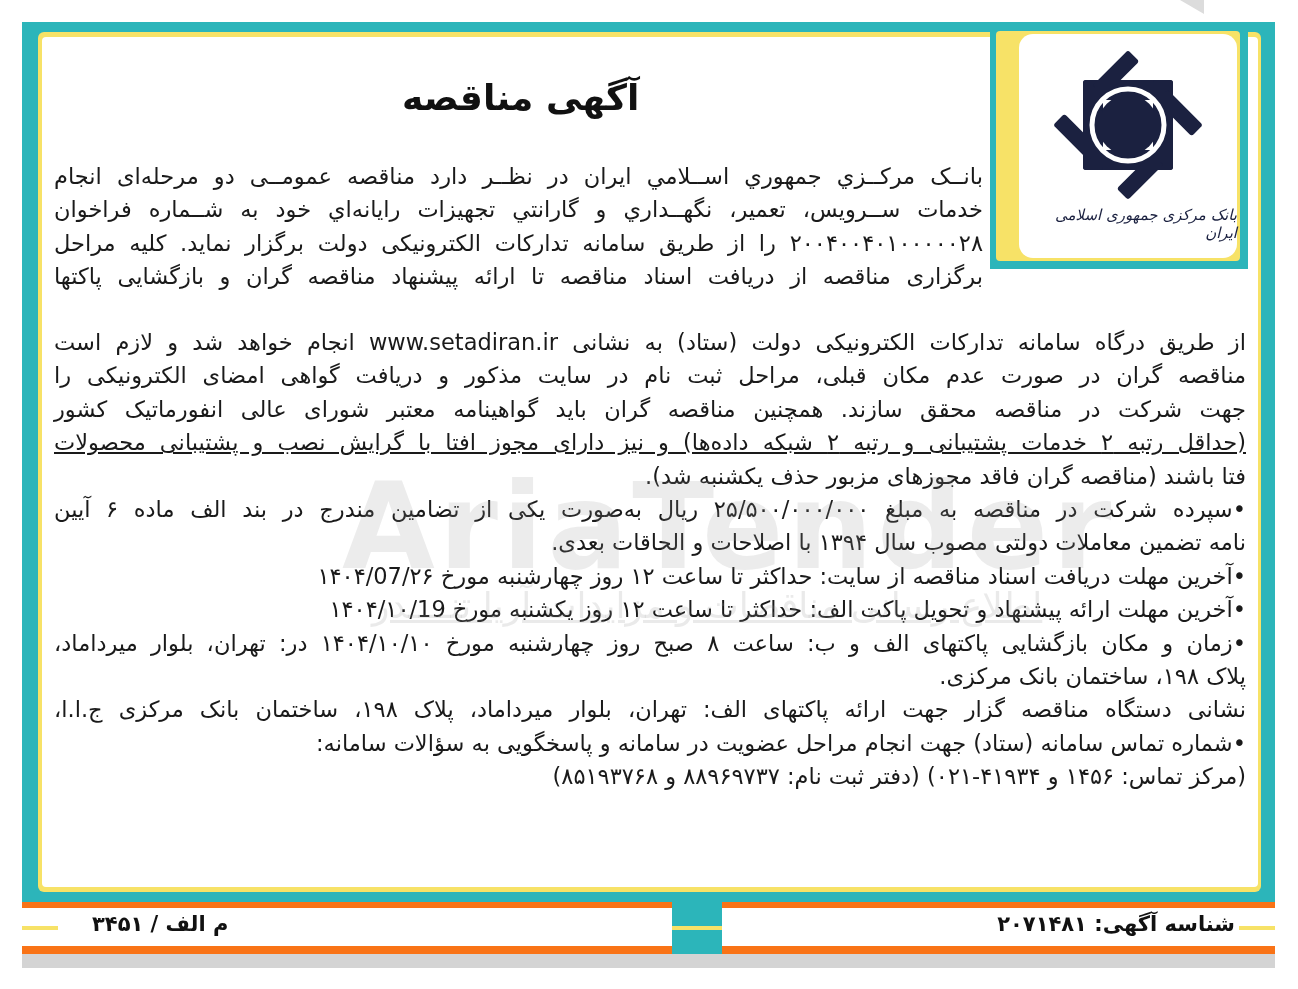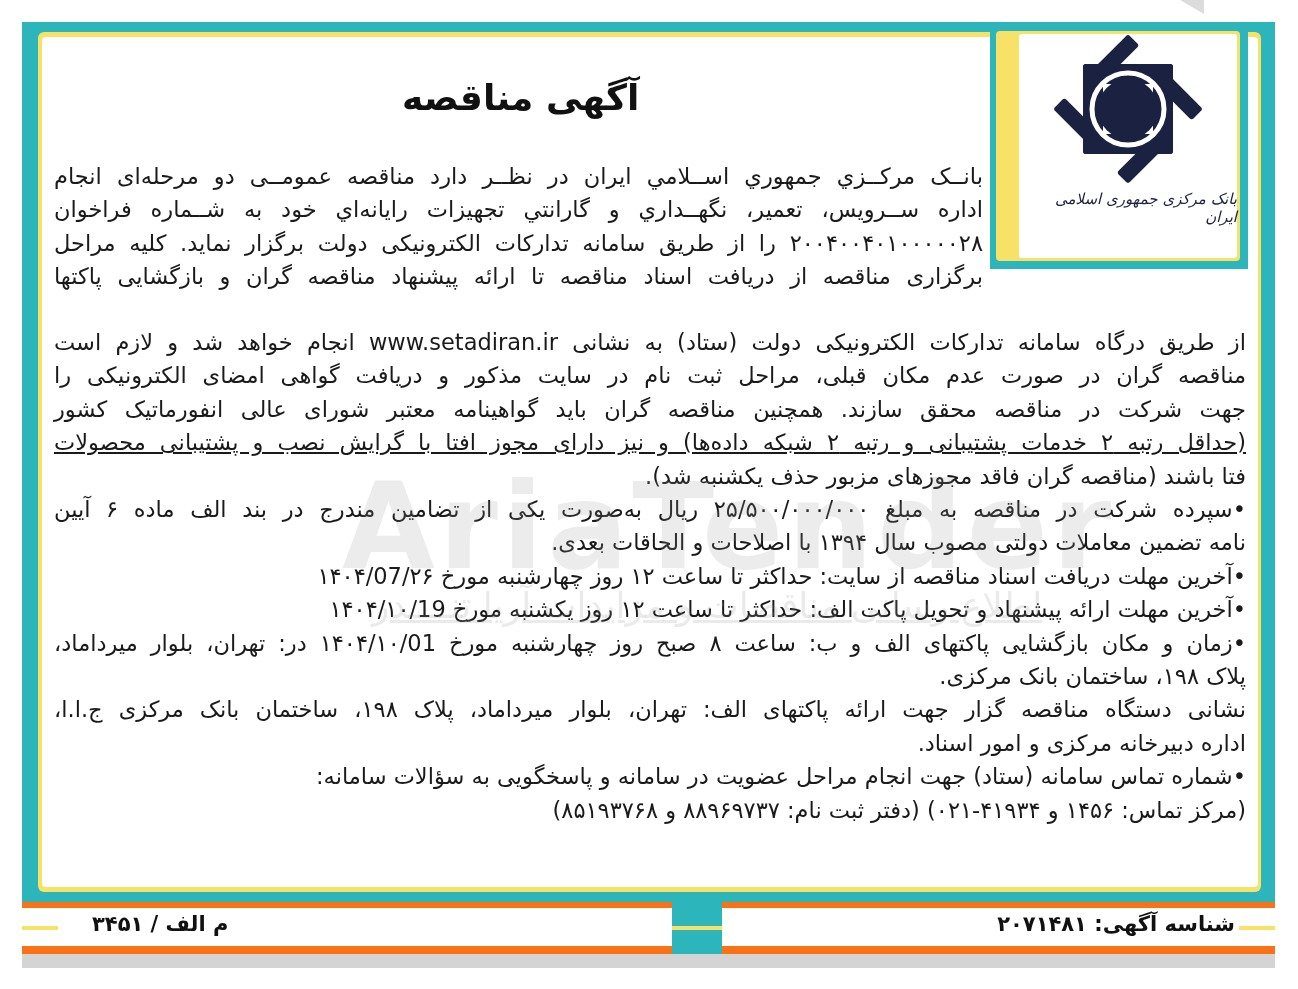--- a/index.html
+++ b/index.html
@@ -11,22 +11,22 @@
          background:#2cb5ba; border-radius:0; }
   .frame-inner { position:absolute; left:16px; top:10px; right:14px; bottom:10px;
          background:#f7e267; border-radius:6px; }
   .paper { position:absolute; left:4px; top:5px; right:3px; bottom:5px;
          background:#ffffff; border-radius:4px; }
   .logo-box { position:absolute; right:10px; top:-14px; width:258px; height:246px;
          background:#2cb5ba; }
   .logo-box .lb-inner { position:absolute; left:6px; top:8px; right:8px; bottom:8px;
          background:#f7e267; border-radius:4px; }
   .logo-box .lb-paper { position:absolute; left:3px; top:3px; right:3px; bottom:3px;
-         background:#fff; border-radius:3px; display:flex; flex-direction:column;
-         align-items:center; justify-content:flex-start;margin-left:20px; }
+         background:#fff; border-radius:14px; display:flex; flex-direction:column;
+         align-items:center; justify-content:center;margin-left:20px; }
   .logo-caption { font-family:"DejaVu Serif", serif; font-style:italic; font-size:15px;
          color:#1b2140; margin-top:6px; direction:rtl; }
   .title { position:absolute; left:360px; top:40px; font-size:36px; font-weight:bold;
          direction:rtl; color:#111; letter-spacing:-1px; }
   .body-text { position:absolute; direction:rtl; text-align:justify; font-size:22.5px;
          line-height:33.4px; color:#1a1a1a;margin-top:28px; }
   .bt-top { right:275px; left:12px; top:95px; }
   .bt-main { right:12px; left:12px; top:261px; }
   .line { display:block; white-space:nowrap; text-align:justify; text-align-last:justify; }
   .line.last { text-align-last:right; }
@@ -88,39 +88,38 @@
             </svg>
             <div class="logo-caption">بانک مرکزی جمهوری اسلامی ایران</div>
           </div>
         </div>
       </div>
 
       <div class="title">آگهی مناقصه</div>
 
       <div class="body-text bt-top">
         <span class="line">بانــک مرکــزي جمهوري اســلامي ايران در نظــر دارد مناقصه عمومــی دو مرحله‌ای انجام</span>
-        <span class="line">اداره ســرويس، تعمير، نگهــداري و گارانتي تجهيزات رايانه‌اي خود به شــماره فراخوان</span>
+        <span class="line">خدمات ســرويس، تعمير، نگهــداري و گارانتي تجهيزات رايانه‌اي خود به شــماره فراخوان</span>
         <span class="line">۲۰۰۴۰۰۴۰۱۰۰۰۰۰۲۸ را از طریق سامانه تدارکات الکترونیکی دولت برگزار نماید. کلیه مراحل</span>
         <span class="line">برگزاری مناقصه از دریافت اسناد مناقصه تا ارائه پیشنهاد مناقصه گران و بازگشایی پاکتها</span>
       </div>
 
       <div class="body-text bt-main">
         <span class="line">از طریق درگاه سامانه تدارکات الکترونیکی دولت (ستاد) به نشانی www.setadiran.ir انجام خواهد شد و لازم است</span>
         <span class="line">مناقصه گران در صورت عدم مکان قبلی، مراحل ثبت نام در سایت مذکور و دریافت گواهی امضای الکترونیکی را</span>
         <span class="line">جهت شرکت در مناقصه محقق سازند. همچنین مناقصه گران باید گواهینامه معتبر شورای عالی انفورماتیک کشور</span>
         <span class="line u">(حداقل رتبه ۲ خدمات پشتیبانی و رتبه ۲ شبکه داده‌ها) و نیز دارای مجوز افتا با گرایش نصب و پشتیبانی محصولات</span>
         <span class="line last">فتا باشند (مناقصه گران فاقد مجوزهای مزبور حذف یکشنبه شد).</span>
         <span class="line">•سپرده شرکت در مناقصه به مبلغ ۲۵/۵۰۰/۰۰۰/۰۰۰ ریال به‌صورت یکی از تضامین مندرج در بند الف ماده ۶ آیین</span>
         <span class="line last">نامه تضمین معاملات دولتی مصوب سال ۱۳۹۴ با اصلاحات و الحاقات بعدی.</span>
         <span class="line last">•آخرین مهلت دریافت اسناد مناقصه از سایت: حداکثر تا ساعت ۱۲ روز چهارشنبه مورخ ۱۴۰۴/07/۲۶</span>
         <span class="line last">•آخرین مهلت ارائه پیشنهاد و تحویل پاکت الف: حداکثر تا ساعت ۱۲ روز یکشنبه مورخ ۱۴۰۴/۱۰/19</span>
-        <span class="line">•زمان و مکان بازگشایی پاکتهای الف و ب: ساعت ۸ صبح روز چهارشنبه مورخ ۱۴۰۴/۱۰/01 در: تهران، بلوار میرداماد،</span>
+        <span class="line">•زمان و مکان بازگشایی پاکتهای الف و ب: ساعت ۸ صبح روز چهارشنبه مورخ ۱۴۰۴/۱۰/۱۰ در: تهران، بلوار میرداماد،</span>
         <span class="line last">پلاک ۱۹۸، ساختمان بانک مرکزی.</span>
         <span class="line">نشانی دستگاه مناقصه گزار جهت ارائه پاکتهای الف: تهران، بلوار میرداماد، پلاک ۱۹۸، ساختمان بانک مرکزی ج.ا.ا،</span>
-        <span class="line last">اداره دبیرخانه مرکزی و امور اسناد.</span>
         <span class="line last">•شماره تماس سامانه (ستاد) جهت انجام مراحل عضویت در سامانه و پاسخگویی به سؤالات سامانه:</span>
         <span class="line last">(مرکز تماس: ۱۴۵۶ و ۴۱۹۳۴-۰۲۱) (دفتر ثبت نام: ۸۸۹۶۹۷۳۷ و ۸۵۱۹۳۷۶۸)</span>
       </div>
 
       <div class="watermark">AriaTender</div>
       <div class="watermark2">اطلاع رسانی مناقصات و مزایدات آریا تنــــدر</div>
 
     </div>
   </div>
 </div>

